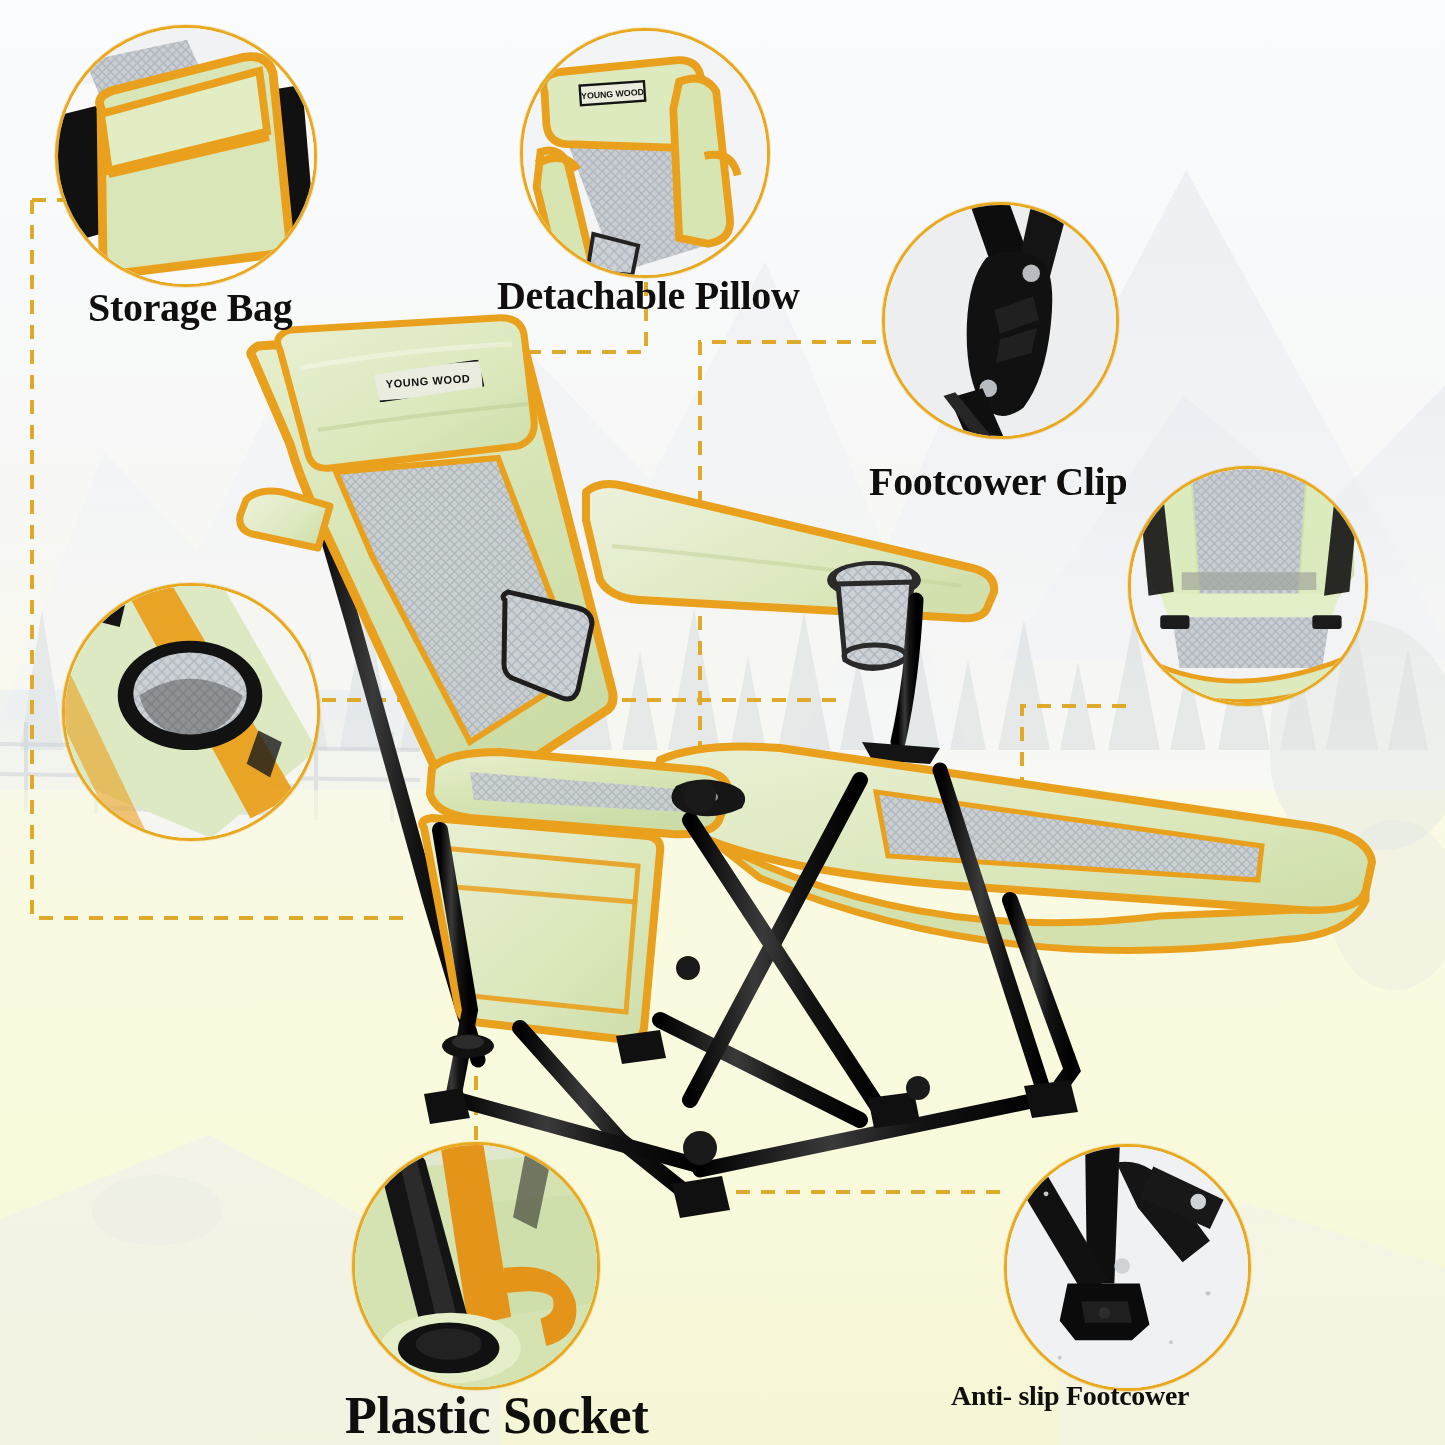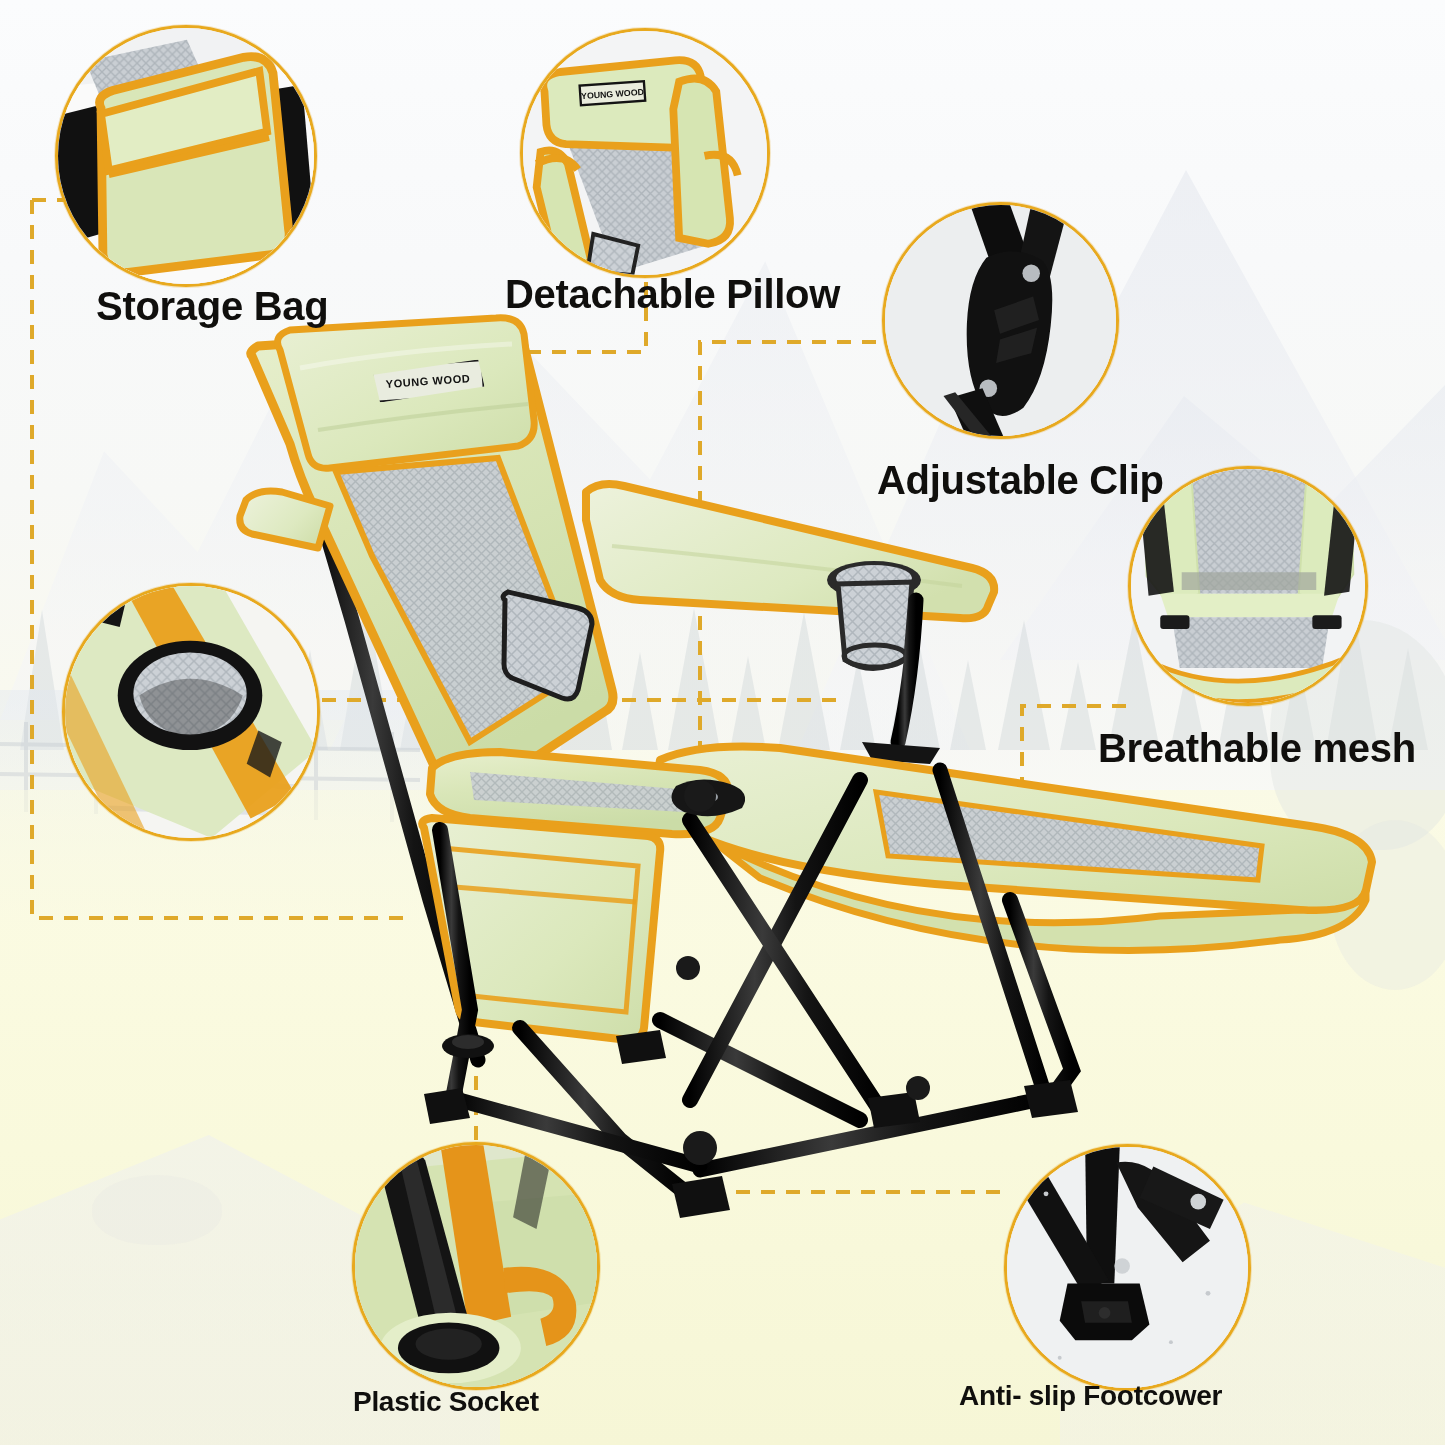--- a/index.html
+++ b/index.html
@@ -132,22 +132,21 @@
   .callout .inner { position:absolute; inset:0; overflow:hidden; }
   .callout svg { display:block; width:100%; height:100%; }
 
   
   .label {
     position: absolute;
     color: #100f0d;
     font-weight: 700;
     letter-spacing: -0.3px;
     white-space: nowrap;
-    font-family: Liberation Sans, sans-serif;
-    margin-left: 8px;
+    font-family: Liberation Serif, serif;
   }
 
   .logo-patch {
     position: absolute;
     border: 2.5px solid #1b1b1b;
     background: #e9ecdf;
     color: #111;
     font-size: 11px;
     font-weight: 700;
     letter-spacing: .6px;
@@ -584,22 +583,21 @@
           <circle cx="214" cy="22" r="2"></circle>
         </g>
       </svg>
     </div>
   </div>
 
   <div class="label" style="left:88px; top:284px; font-size:40px;">Storage Bag</div>
 
   <div class="label" style="left:497px; top:272px; font-size:40px;">Detachable Pillow</div>
 
-  <div class="label" style="left:869px; top:458px; font-size:40px;">Adjustable Clip</div>
-
-  <div class="label" style="left:1090px; top:726px; font-size:40px;">Breathable mesh</div>
-
-
-  <div class="label" style="left:345px; top:1386px; font-size:28px;">Plastic Socket</div>
+  <div class="label" style="left:869px; top:458px; font-size:40px;">Footcower Clip</div>
+
+
+
+  <div class="label" style="left:345px; top:1386px; font-size:52px;">Plastic Socket</div>
 
   <div class="label" style="left:951px; top:1380px; font-size:28px;">Anti- slip Footcower</div>
 
 </div>
 
 </body></html>

